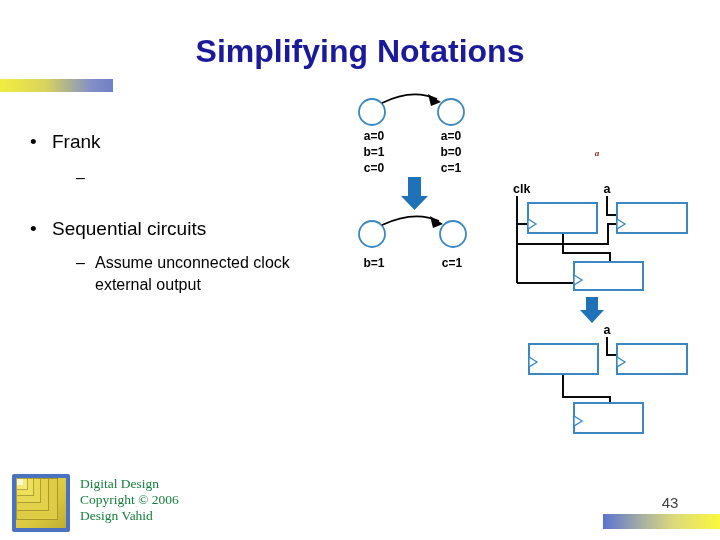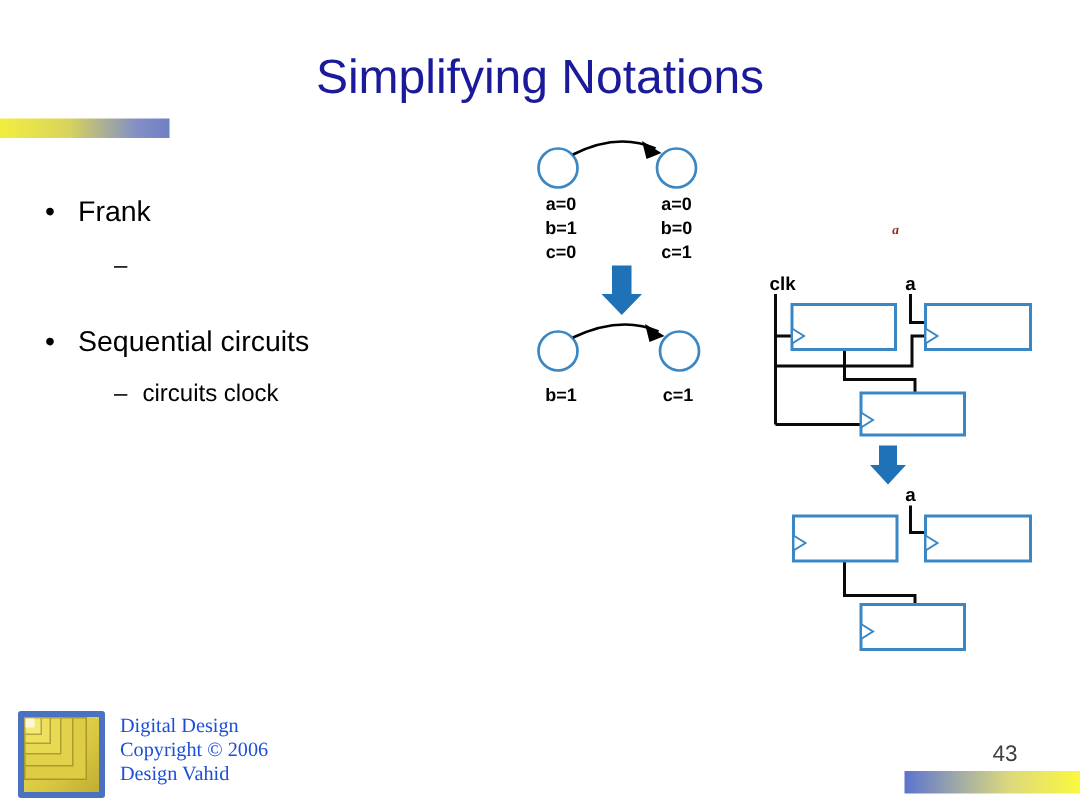--- a/index.html
+++ b/index.html
@@ -2,21 +2,21 @@
 <html><head>
 <meta charset="utf-8">
 <style>
   html,body{margin:0;padding:0;background:#888;}
   .slide{
     position:relative;width:720px;height:540px;background:#ffffff;
     font-family:"Liberation Sans",sans-serif;overflow:hidden;
   }
   .title{
     position:absolute;left:0;right:0;top:33px;margin:0;
-    text-align:center;font-size:32px;font-weight:400;color:#1a1a9b;
+    text-align:center;font-size:32px;font-weight:700;color:#1a1a9b;
     letter-spacing:0px;
   }
   .accent-top{
     position:absolute;left:0;top:79px;width:113px;height:13px;
     background:linear-gradient(90deg,#f2ee3f 0%,#d9d45c 40%,#8490c6 80%,#6f80c5 100%);
   }
   .accent-bottom{
     position:absolute;left:603px;top:514px;width:117px;height:15px;
     background:linear-gradient(90deg,#5b73d0 0%,#aab2a0 35%,#dcd97c 60%,#fbf83f 100%);
   }
@@ -50,21 +50,21 @@
   .logo .base{left:4px;top:4px;width:50px;height:50px;border:none;
     background:linear-gradient(135deg,#e9dd55 0%,#d9c83f 60%,#bfae33 100%);}
   .logo .s1{left:4px;top:4px;width:40px;height:40px;background:#ddcc44;}
   .logo .s2{left:4px;top:4px;width:31px;height:31px;background:#e2d24a;}
   .logo .s3{left:4px;top:4px;width:23px;height:23px;background:#e8d952;}
   .logo .s4{left:4px;top:4px;width:16px;height:16px;background:#eee05c;}
   .logo .s5{left:4px;top:4px;width:10px;height:10px;background:#f4ea75;}
   .logo .hl{left:5px;top:5px;width:6px;height:6px;background:#fdf9d8;border:none;}
   .credits{
     position:absolute;left:80px;top:476px;
-    font-family:"Liberation Serif",serif;font-size:13.5px;line-height:16px;color:#1d4ed8;
+    font-family:"Liberation Serif",serif;font-size:13.5px;line-height:16px;color:#15803d;
   }
   .pagenum{
     position:absolute;left:653px;top:494px;width:34px;text-align:center;
     font-size:15px;color:#404040;
   }
 </style>
 </head>
 <body>
 
 <div class="slide">
@@ -82,21 +82,22 @@
     </span>
   </div>
 
   <div class="li li2">
     <span class="glyph">•</span>
     <span>Sequential circuits</span>
   </div>
   <div class="sub sub2">
     <span class="glyph">–</span>
     <span class="txt">
-      <span style="display:block">circuits clock</span>
+      <span style="display:block">Assume unconnected clock</span>
+      <span style="display:block">external output</span>
     </span>
   </div>
 
   <svg class="fsm-svg" width="170" height="200" viewBox="0 0 170 200">
 
     <circle class="state" cx="32" cy="27" r="13"></circle>
     <circle class="state" cx="111" cy="27" r="13"></circle>
     <path class="arc" d="M42,18 Q72,3 97,14"></path>
     <polygon class="ahead" points="101,17 88,9 91,21"></polygon>
     <text class="outlbl" x="34" y="55">a=0</text>

